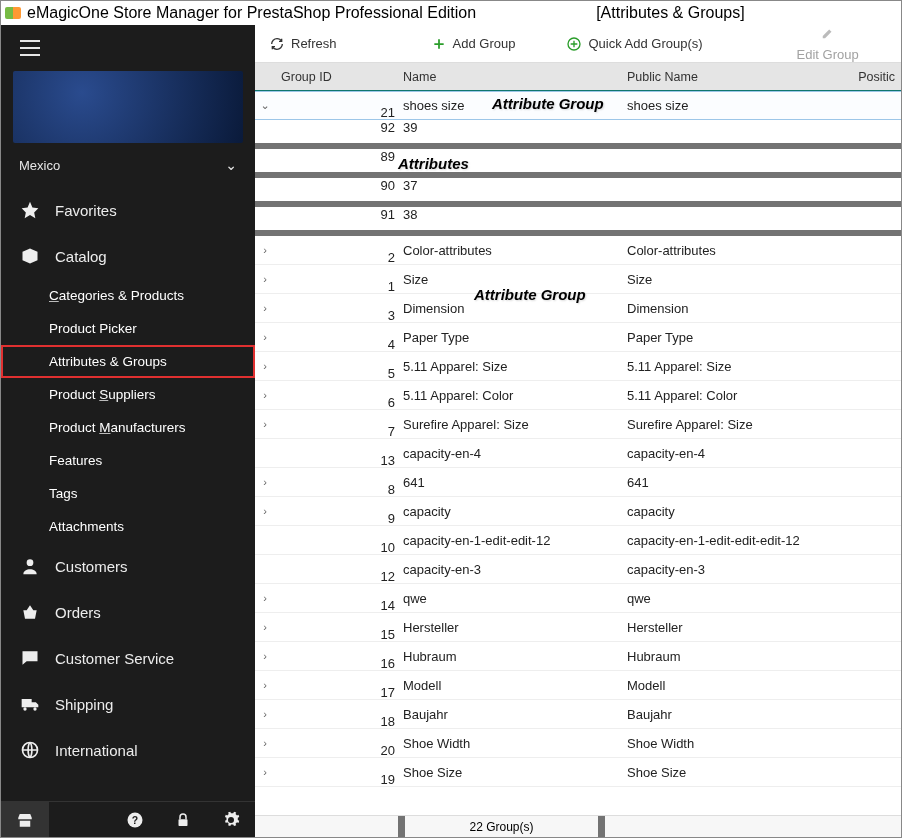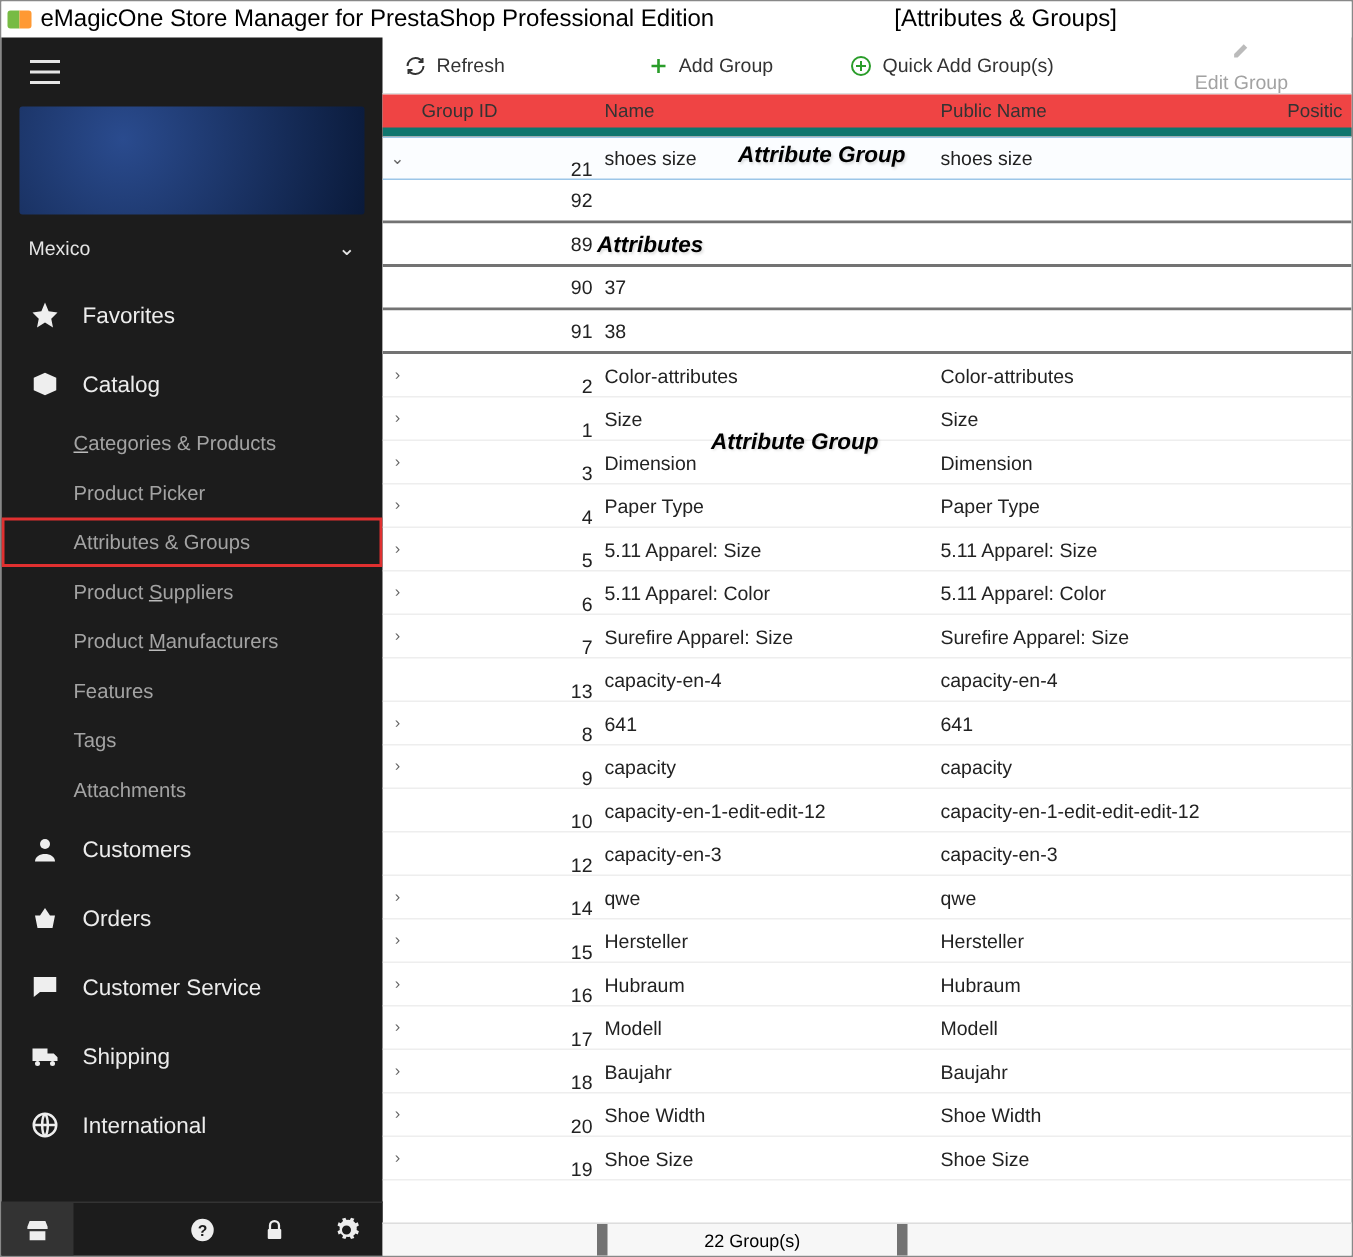--- a/index.html
+++ b/index.html
@@ -12,47 +12,47 @@
 .body { flex:1; display:flex; min-height:0; }
 .sidebar { width: 254px; background:#1c1c1c; color:#e6e6e6; display:flex; flex-direction:column; }
 .hamburger { padding:14px 18px; }
 .hamburger svg { stroke:#e6e6e6; }
 .store-banner { height: 72px; margin: 0 12px 8px 12px; border-radius:2px; background: radial-gradient(circle at 30% 30%, #2a4b8e, #0a1a3a); }
 .store-row { display:flex; align-items:center; justify-content:space-between; padding: 6px 18px 14px 18px; font-size:13px; cursor:pointer; }
 .store-row .chev { font-size:14px; }
 .nav { flex:1; overflow-y:auto; }
 .nav-item { display:flex; align-items:center; gap:14px; padding: 12px 18px; font-size:15px; color:#ececec; cursor:pointer; }
 .nav-item .ico { width:22px; height:22px; display:flex; align-items:center; justify-content:center; }
-.nav-sub { padding: 9px 18px 9px 48px; font-size: 13.5px; color:#a3a3a3; cursor:pointer; }
+.nav-sub { padding: 9px 18px 9px 48px; font-size: 13.5px; color:#ffffff; cursor:pointer; }
 .nav-sub.selected { outline: 2px solid #e03030; outline-offset: -2px; }
 .nav-sub .ul { text-decoration: underline; text-decoration-color:#bbb; }
 .bottombar { height: 36px; background:#1c1c1c; border-top:1px solid #333; display:flex; align-items:center; }
 .bottombar .tab { width:48px; height:100%; display:flex; align-items:center; justify-content:center; color:#ddd; }
 .bottombar .tab.active { background:#333; }
 .bottombar .spacer { flex:1; }
 .main { flex:1; display:flex; flex-direction:column; min-width:0; }
 .toolbar { height: 38px; border-bottom:1px solid #ddd; display:flex; align-items:center; padding:0 6px; font-size:13px; color:#333;gap:35px; }
 .tbtn { display:flex; align-items:center; gap:6px; padding: 6px 8px; cursor:pointer; white-space:nowrap; }
 .tbtn.disabled { color:#a2a2a2; cursor:default;flex-direction:column; }
 .tsep { width:1px; height:22px; background:#ddd; margin:0 4px; }
 .tbtn .picon { width:16px; height:16px; display:flex; align-items:center; justify-content:center; }
-.grid-head { height: 28px; background:#ef4444; border-bottom:6px solid #0f766e; display:flex; align-items:center; font-size:12.5px; color:#333; }
+.grid-head { height: 28px; background:#e5e5e5; border-bottom:1px solid #0f766e; display:flex; align-items:center; font-size:12.5px; color:#333; }
 .gh-a { width:20px; }
 .gh-id { width: 128px; padding-left:6px; }
 .gh-name { width: 224px; }
 .gh-pub { flex:1; }
 .gh-pos { width: 50px; text-align:right; padding-right:6px; }
 .grid { flex:1; overflow-y:auto; font-size:13px; color:#222; }
 .grow { display:flex; align-items:center; height:29px; border-bottom:1px solid #eee; cursor:pointer; }
 .grow.sel { background:#fbfdff; border-top:1px solid #9cc6e8; border-bottom:1px solid #9cc6e8; }
 .gc-a { width:20px; display:flex; justify-content:center; color:#666; font-size:11px; }
 .gc-id { width:128px; text-align:right; padding-right:8px;margin-top:14px; }
 .gc-name { width:224px; }
 .gc-pub { flex:1; }
-.attr-row { display:flex; align-items:center; height:29px; border-bottom:2px solid #737373; background:#fff; }
+.attr-row { display:flex; align-items:flex-start; height:29px; border-bottom:6px solid #737373; background:#fff; }
 .attr-row .aid { width:96px; text-align:right; padding-right:8px; margin-left:52px; }
 .attr-row .aname { flex:1; }
 .annot { position:absolute; color:#000000; font-style:italic; font-weight:700; font-size:15px; text-shadow: 1px 1px 2px rgba(0,0,0,0.15); pointer-events:none; }
 .status { height:22px; background:#f7f7f7; border-top:1px solid #ddd; font-size:12px; display:flex; align-items:center; }
 .status .cell { padding: 0 10px; border-right:7px solid #737373; height:100%; display:flex; align-items:center; }
 .grid-wrap { position:relative; flex:1; display:flex; flex-direction:column; min-height:0; }
 svg { display:block; }
 </style>
 </head>
 <body>
@@ -248,20 +248,21 @@
       <div class="grid-wrap">
         <div class="grid" id="grid">
             <div class="grow sel">
               <div class="gc-a">⌄</div>
               <div class="gc-id">21</div>
               <div class="gc-name">shoes size</div>
               <div class="gc-pub">shoes size</div>
             </div>
             <div class="attr-row">
               <div class="aid">92</div>
+              <div class="aname">39</div>
             </div>
             <div class="attr-row">
               <div class="aid">89</div>
             </div>
             <div class="attr-row">
               <div class="aid">90</div>
               <div class="aname">37</div>
             </div>
             <div class="attr-row">
               <div class="aid">91</div>

